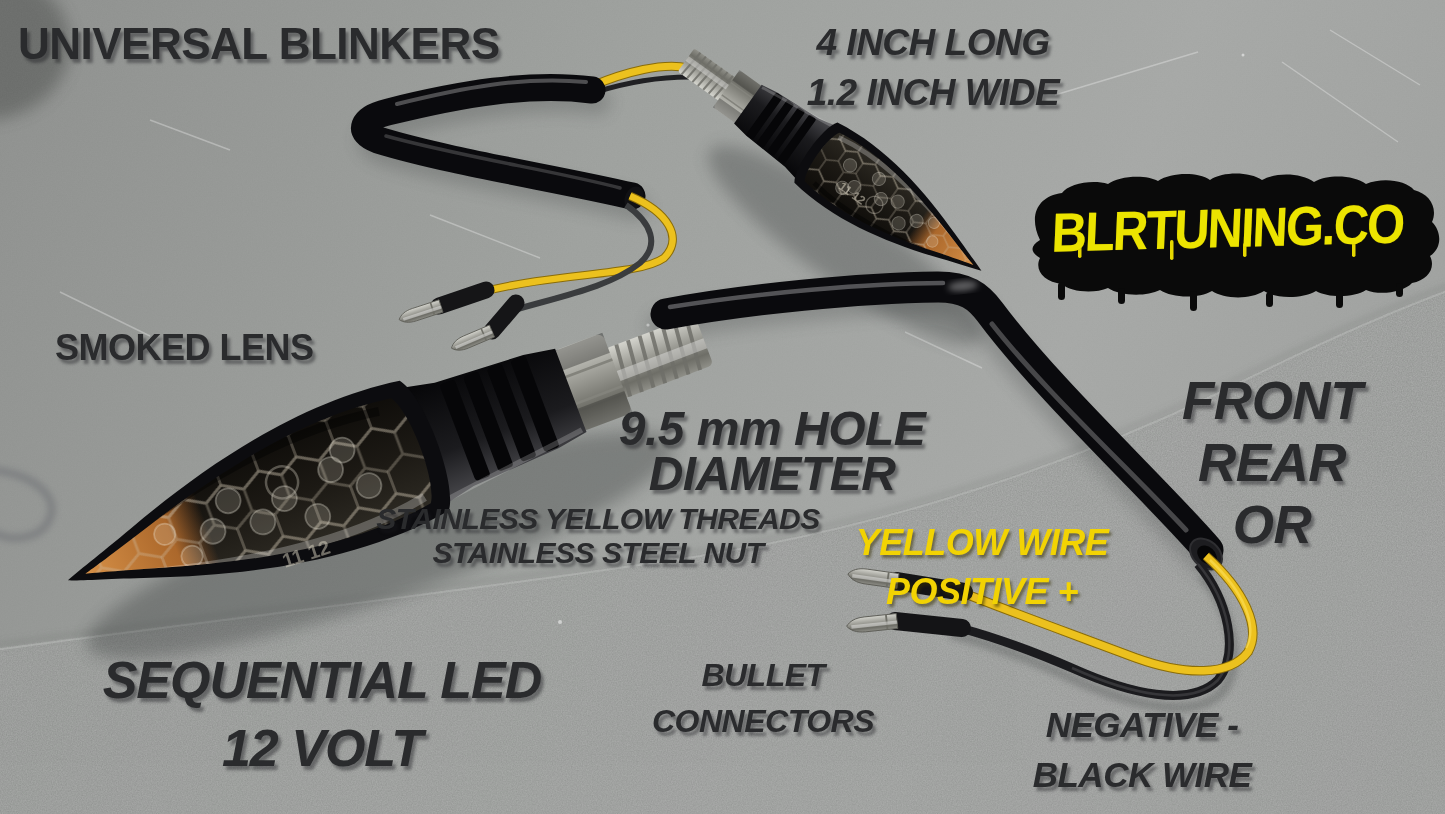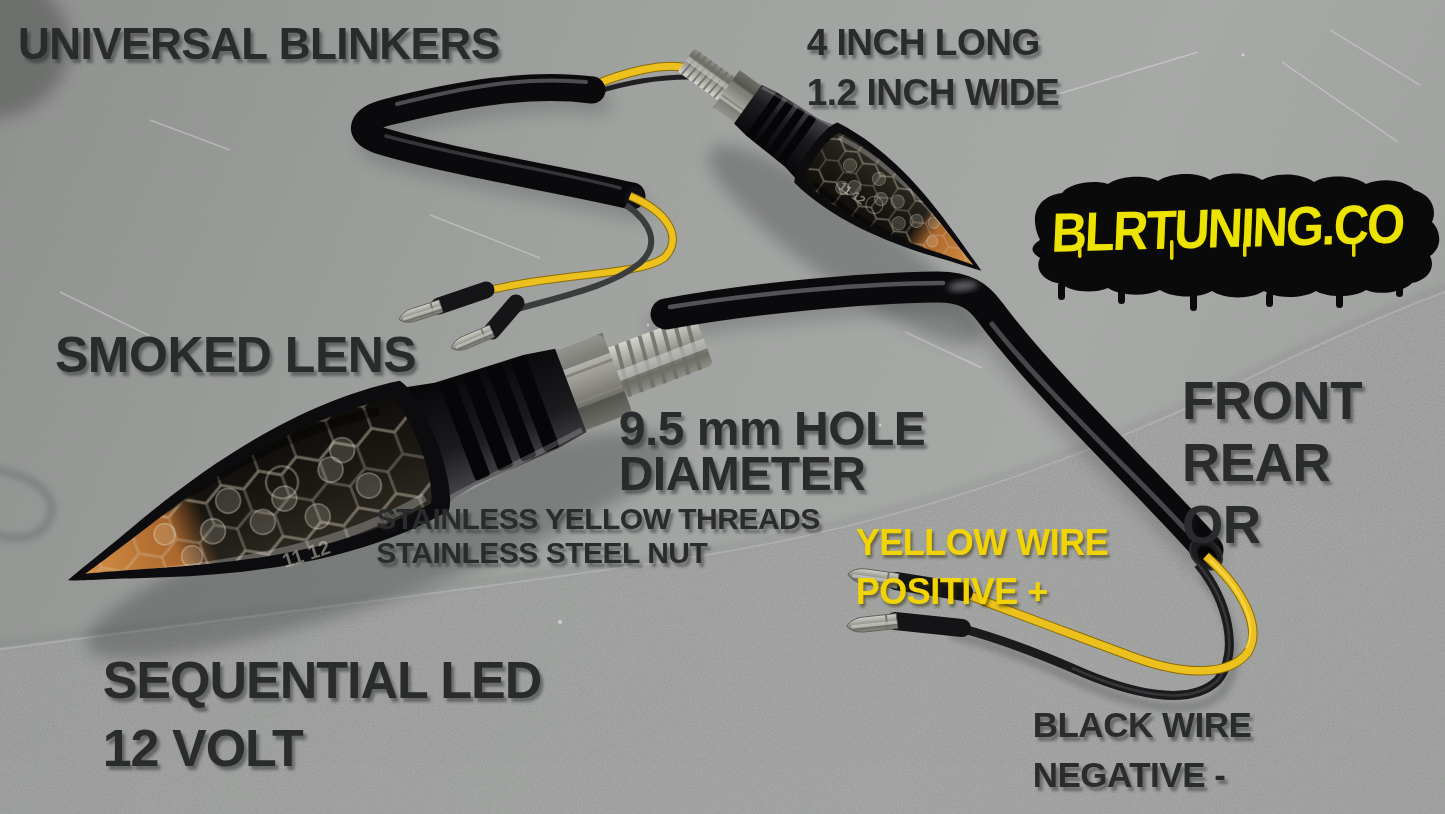--- a/index.html
+++ b/index.html
@@ -6,21 +6,21 @@
   .stage{
     position:relative;width:1445px;height:814px;overflow:hidden;
     background:linear-gradient(112deg,#8d8f8d 0%,#9da09d 38%,#a5a7a5 68%,#9b9d9b 100%);
     font-family:"Liberation Sans", sans-serif;
   }
   .scene{position:absolute;left:0;top:0;width:1445px;height:814px;}
   .lbl{
     position:absolute;font-weight:bold;color:#2a2b2d;white-space:nowrap;
     text-shadow:3px 4px 3px rgba(25,25,28,.42);letter-spacing:-.5px;line-height:1;
   }
-  .ctr{transform:translateX(-50%);text-align:left;}
+  .ctr{transform:translateX(-50%);text-align:center;font-style:italic;}
   .yellow{color:#f2d303;text-shadow:2px 3px 3px rgba(55,48,0,.55);margin-top:44px;}
   .lbl .ln{display:block;}
   .logo-text{
     position:absolute;left:1040px;top:200px;width:375px;text-align:center;
     font-weight:bold;font-size:49px;letter-spacing:-2px;color:#ece400;
     transform:rotate(-1.5deg) skewX(-4deg) scaleY(1.12);transform-origin:center;
     text-shadow:0 0 1px rgba(130,120,0,.6);white-space:nowrap;
   }
 </style>
 </head>
@@ -261,21 +261,21 @@
 
   <div class="lbl" style="left:18px;top:22px;font-size:44px;">
     <span class="ln">UNIVERSAL BLINKERS</span>
   </div>
 
   <div class="lbl ctr" style="left:933px;top:18px;font-size:37px;line-height:50px;">
     <span class="ln">4 INCH LONG</span>
     <span class="ln">1.2 INCH WIDE</span>
   </div>
 
-  <div class="lbl" style="left:55px;top:330px;font-size:50px;">
+  <div class="lbl" style="left:55px;top:330px;font-size:36px;">
     <span class="ln">SMOKED LENS</span>
   </div>
 
   <div class="lbl ctr" style="left:748px;top:406px;font-size:48px;line-height:45px;margin-left:24px;">
     <span class="ln">9.5 mm HOLE</span>
     <span class="ln">DIAMETER</span>
   </div>
 
   <div class="lbl ctr" style="left:598px;top:502px;font-size:30px;line-height:34px;">
     <span class="ln">STAINLESS YELLOW THREADS</span>
@@ -291,20 +291,24 @@
     <span class="ln">FRONT</span>
     <span class="ln">REAR</span>
     <span class="ln">OR</span>
   </div>
 
   <div class="lbl ctr" style="left:322px;top:646px;font-size:52px;line-height:68px;letter-spacing:-1px;">
     <span class="ln">SEQUENTIAL LED</span>
     <span class="ln">12 VOLT</span>
   </div>
 
+  <div class="lbl ctr" style="left:763px;top:652px;font-size:32px;line-height:46px;">
+    <span class="ln">BULLET</span>
+    <span class="ln">CONNECTORS</span>
+  </div>
 
   <div class="lbl ctr" style="left:1142px;top:700px;font-size:35px;line-height:50px;">
+    <span class="ln">NEGATIVE -</span>
     <span class="ln">BLACK WIRE</span>
-    <span class="ln">NEGATIVE -</span>
   </div>
 
   <div class="logo-text">BLRTUNING.CO</div>
 </div>
 
 </body></html>

